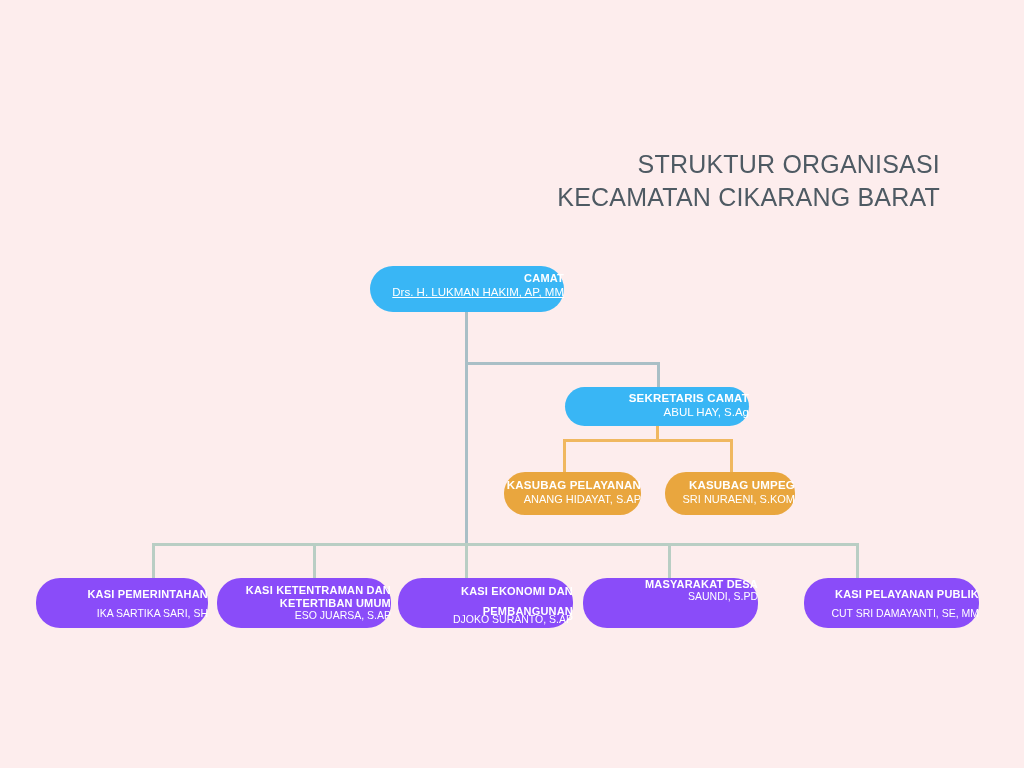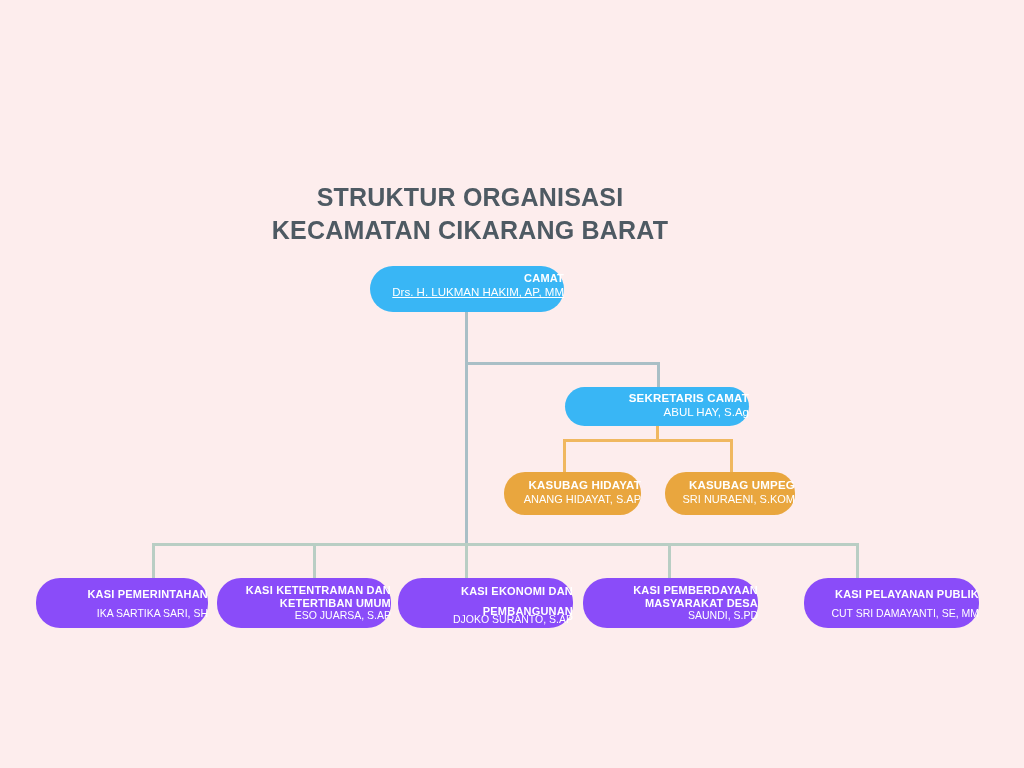--- a/index.html
+++ b/index.html
@@ -18,27 +18,26 @@
     width: 1024px;
     height: 768px;
   }
 
   
   .title-block {
     position: absolute;
     left: 0;
     top: 148px;
     width: 940px;
-    text-align: center;
+    text-align: right;
     color: #4e5a63;
     font-size: 25px;
-    font-weight: bold;
+    font-weight: normal;
     line-height: 33px;
     letter-spacing: 0.2px;
-    margin-top: 33px;
   }
   .title-line { display: block; }
 
   
   .conn {
     position: absolute;
   }
   .conn-v { width: 3px; }
   .conn-h { height: 3px; }
   .c-grey { background: #a9bfc6; }
@@ -148,21 +147,21 @@
     <span class="node-title">CAMAT</span>
     <span class="node-name">Drs. H. LUKMAN HAKIM, AP, MM</span>
   </div>
 
   <div id="node-sekretaris" class="node node-blue">
     <span class="node-title">SEKRETARIS CAMAT</span>
     <span class="node-name">ABUL HAY, S.Ag</span>
   </div>
 
   <div id="node-perenkeu" class="node node-orange node-kasubag">
-    <span class="node-title">KASUBAG HIDAYAT</span>
+    <span class="node-title">KASUBAG PELAYANAN</span>
     <span class="node-name">ANANG HIDAYAT, S.AP</span>
   </div>
 
   <div id="node-pemerintahan" class="node node-purple node-kasi kasi-1line">
     <span class="node-title">KASI PEMERINTAHAN</span>
     <span class="node-name">IKA SARTIKA SARI, SH</span>
   </div>
 
   <div id="node-umpeg" class="node node-orange node-kasubag">
     <span class="node-title">KASUBAG UMPEG</span>
@@ -175,21 +174,20 @@
     <span class="node-name">ESO JUARSA, S.AP</span>
   </div>
 
   <div id="node-ekonomi" class="node node-purple node-kasi kasi-overlap">
     <span class="node-title">KASI EKONOMI DAN</span>
     <span class="node-title" style="padding-top:7px">PEMBANGUNAN</span>
     <span class="node-name">DJOKO SURANTO, S.AP</span>
   </div>
 
   <div id="node-pemberdayaan" class="node node-purple node-kasi kasi-2line">
-    <span class="node-title">KASI PEMBERDAYAAN</span>
     <span class="node-title" style="padding-top:0">MASYARAKAT DESA</span>
     <span class="node-name">SAUNDI, S.PD</span>
   </div>
 
   <div id="node-pelayanan" class="node node-purple node-kasi kasi-1line">
     <span class="node-title">KASI PELAYANAN PUBLIK</span>
     <span class="node-name">CUT SRI DAMAYANTI, SE, MM</span>
   </div>
 
 </div>

